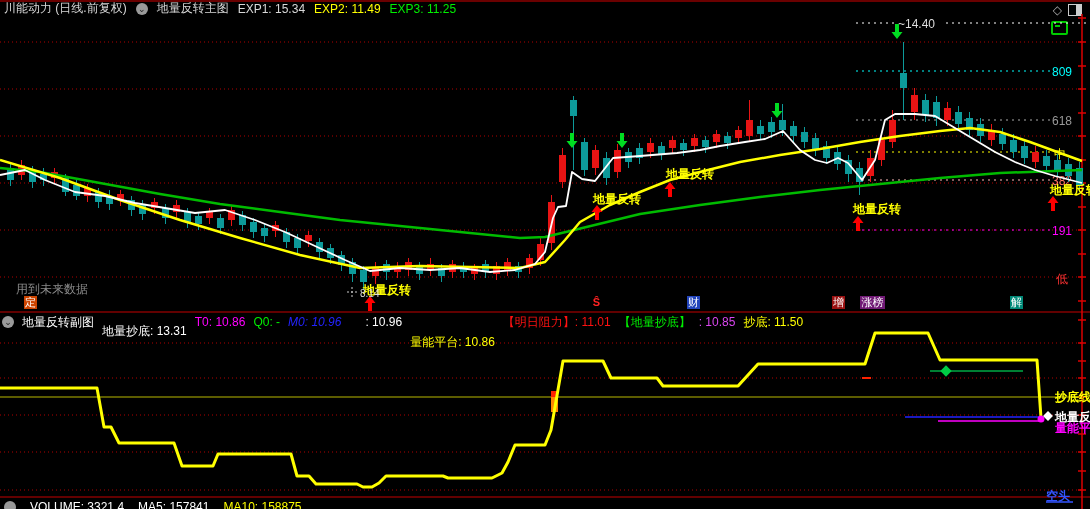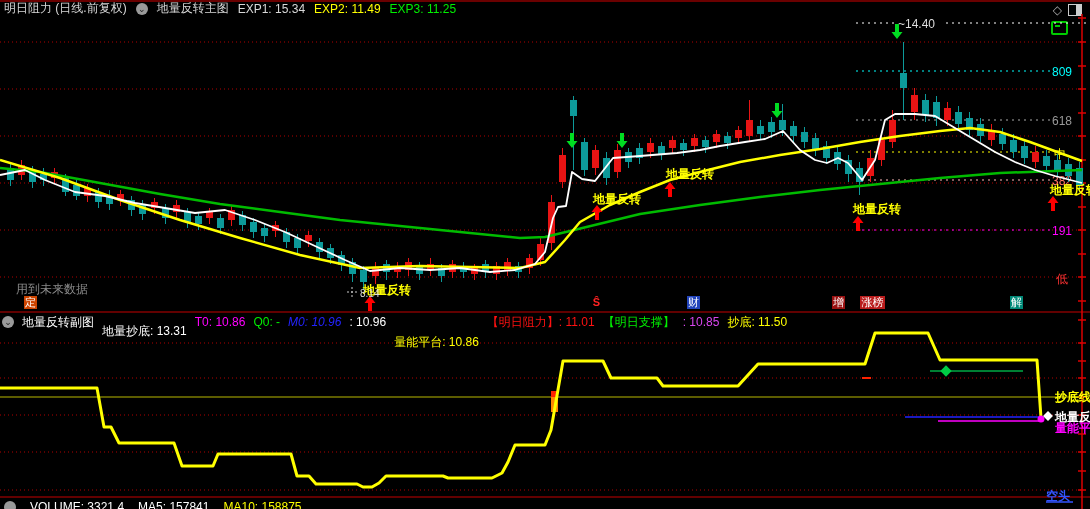--- a/index.html
+++ b/index.html
@@ -26,21 +26,21 @@
   .volhdr{position:absolute;left:4px;top:500px;height:14px;display:flex;align-items:center;gap:14px;white-space:nowrap;font-size:12px;}
   svg{position:absolute;left:0;top:0;}
 </style>
 </head>
 <body>
 
 <div class="screen">
   <div class="topline"></div>
 
   <div class="hdr">
-    <span class="t">明日阻力 (日线.前复权)</span>
+    <span class="t">川能动力 (日线.前复权)</span>
     <span class="circle-ic">⌄</span>
     <span class="t">地量反转主图</span>
     <span class="f-exp1">EXP1: 15.34</span>
     <span class="f-exp2">EXP2: 11.49</span>
     <span class="f-exp3">EXP3: 11.25</span>
   </div>
 
   <div class="corner">
     <span class="diamond-ic">◇</span>
     <span class="split-ic"></span>
@@ -333,35 +333,35 @@
       <line x1="1046" y1="502" x2="1073" y2="502" stroke="#3355ff" stroke-width="1.5"></line>
     </svg>
 
   <div class="future-note">用到未来数据</div>
 
   <div class="events" id="events">
       <div style="left: 24px; width: 13px; background: rgb(204, 68, 0);">定</div>
       <div class="ev-plain" style="left: 590px; width: 13px;">Ŝ</div>
       <div style="left: 687px; width: 13px; background: rgb(34, 68, 187);">财</div>
       <div style="left: 832px; width: 13px; background: rgb(153, 17, 17);">增</div>
-      <div style="left: 860px; width: 25px; background: #b91c1c;">涨榜</div>
+      <div style="left: 860px; width: 25px; background: #701a75;">涨榜</div>
       <div style="left: 1010px; width: 13px; background: rgb(0, 136, 119);">解</div>
     </div>
 
   <div class="subhdr" id="subhdr">
     <span class="circle-ic">⌄</span>
   <span style="color: rgb(255, 255, 255);">地量反转副图</span>
       <span style="color: rgb(255, 255, 255); margin-top: 18px;">地量抄底: 13.31</span>
       <span style="color: rgb(255, 0, 255);">T0: 10.86</span>
       <span style="color: rgb(0, 238, 0);">Q0: -</span>
       <span style="color: rgb(35, 35, 255); font-style: italic;">M0: 10.96</span>
-      <span style="color: rgb(255, 255, 255);">: 10.96</span>
+      <span style="color: rgb(255, 255, 255); margin-left: 16px;">: 10.96</span>
       <span style="color: rgb(255, 255, 0); margin-top: 40px;">量能平台: 10.86</span>
       <span style="color: rgb(255, 17, 17); text-align: right;">【明日阻力】: 11.01</span>
-      <span style="color: rgb(0, 238, 0);">【明日支撑】</span>
+      <span style="color: rgb(0, 238, 0);">【地量抄底】</span>
       <span style="color: #d946ef;">: 10.85</span>
       <span style="color: rgb(255, 255, 0);">抄底: 11.50</span>
     </div>
 
   <div class="volhdr" id="volhdr">
     <span class="circle-ic"></span>
   <span style="color: rgb(255, 255, 255);">VOLUME: 3321.4</span>
       <span style="color: rgb(255, 255, 255);">MA5: 157841</span>
       <span style="color: rgb(255, 255, 0);">MA10: 158875</span>
     </div>

